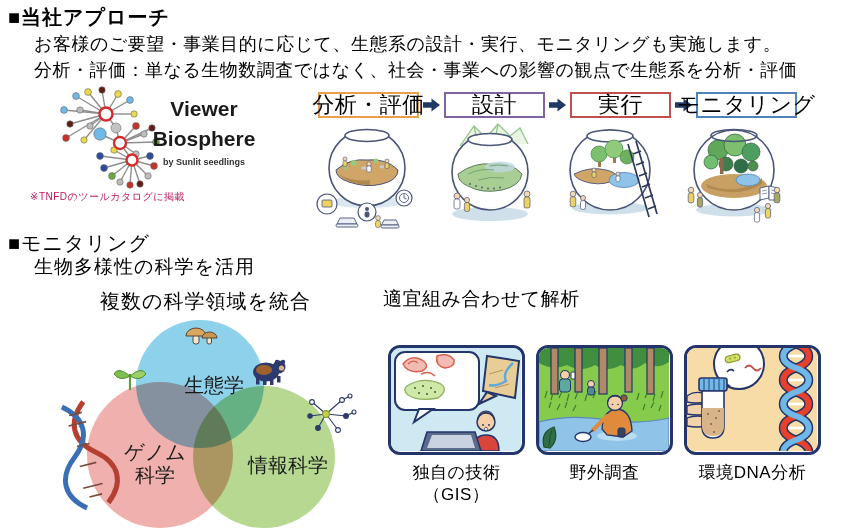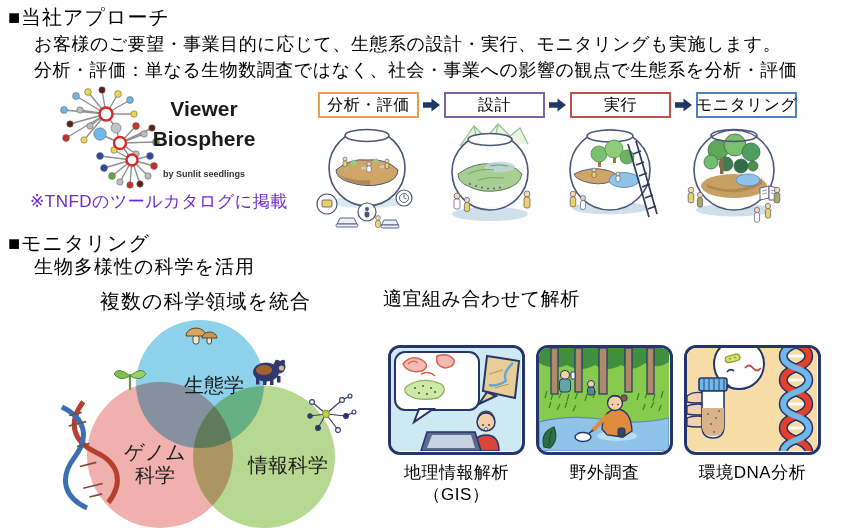--- a/index.html
+++ b/index.html
@@ -7,35 +7,35 @@
   body {
     font-family:"Liberation Sans","DejaVu Sans",sans-serif;
     color:#111;
     width:862px; height:532px; overflow:hidden; position:relative;
   }
   .abs { position:absolute; }
 
   
   .h-main { font-size:20px; letter-spacing:1px; color:#000; }
   .desc-line { font-size:18px; line-height:26px; letter-spacing:0.5px; color:#000; white-space:nowrap; }
-  .note { font-size:17px; letter-spacing:0.5px; color:#6d28d9; }
+  .note { font-size:10px; letter-spacing:0.5px; color:#be185d; }
   .subtitle { font-size:19px; letter-spacing:1px; color:#000; }
   .caption { font-size:20px; letter-spacing:1px; color:#000; }
 
   
   .logo-text { width:116px; text-align:center; }
   .logo-line { font-size:21px; font-weight:bold; line-height:30px; color:#1a1a1a; }
-  .logo-by { font-size:9px; font-weight:bold; color:#333; margin-top:15px; }
+  .logo-by { font-size:9px; font-weight:bold; color:#333; margin-top:3px; }
 
   
   .flow-row { display:flex; align-items:center; gap:3px; }
   .step-box {
     width:101px; height:26px; border:2.4px solid #888; background:#fff;
     display:flex; align-items:center; justify-content:center;
-    font-size:16px; letter-spacing:0.5px; color:#000; white-space:nowrap;
+    font-size:22px; letter-spacing:0.5px; color:#000; white-space:nowrap;
   }
   .arrow-wrap { display:flex; align-items:center; justify-content:center; width:19px; }
 
   
   .terr-row { display:flex; gap:10px; }
 
   
   .ana-line { font-size:19px; line-height:25px; letter-spacing:0.5px; white-space:nowrap; color:#000; }
 
   
@@ -47,21 +47,21 @@
   .method-card svg { display:block; }
   .labels-row { display:flex; gap:11px; }
   .method-label {
     width:137px; text-align:center; font-size:17px; line-height:22px;
     letter-spacing:0.5px; color:#000;
   }
 </style>
 </head>
 <body>
 
-<div class="abs h-main" style="left:8px; top:4px;">■当社アプローチ</div>
+<div class="abs h-main" style="left:8px; top:4px;font-weight:bold;">■当社アプローチ</div>
 
 <div class="abs" style="left:34px; top:31px;">
   <div class="desc-line">お客様のご要望・事業目的に応じて、生態系の設計・実行、モニタリングも実施します。</div>
   <div class="desc-line">分析・評価：単なる生物数調査ではなく、社会・事業への影響の観点で生態系を分析・評価</div>
 </div>
 
 <svg class="abs" style="left:44px; top:86px;" width="120" height="104" viewBox="0 0 120 104">
   <g stroke="#8E8E8E" stroke-width="1.4">
     <line x1="62" y1="28" x2="44" y2="6"></line>
       <line x1="62" y1="28" x2="58" y2="4"></line>
@@ -508,21 +508,21 @@
           <circle cx="32" cy="63" r="1.1"></circle>
             <circle cx="27" cy="84" r="1.1"></circle>
         </g>
       </g>
     </svg>
   </div>
 </div>
 
 <div class="abs labels-row" style="left:388px; top:462px;">
   <div class="method-label">
-    <div>地理情報解析</div>
+    <div>独自の技術</div>
     <div>（GIS）</div>
   </div>
   <div class="method-label">
     <div>野外調査</div>
   </div>
   <div class="method-label">
     <div>環境DNA分析</div>
   </div>
 </div>
 

